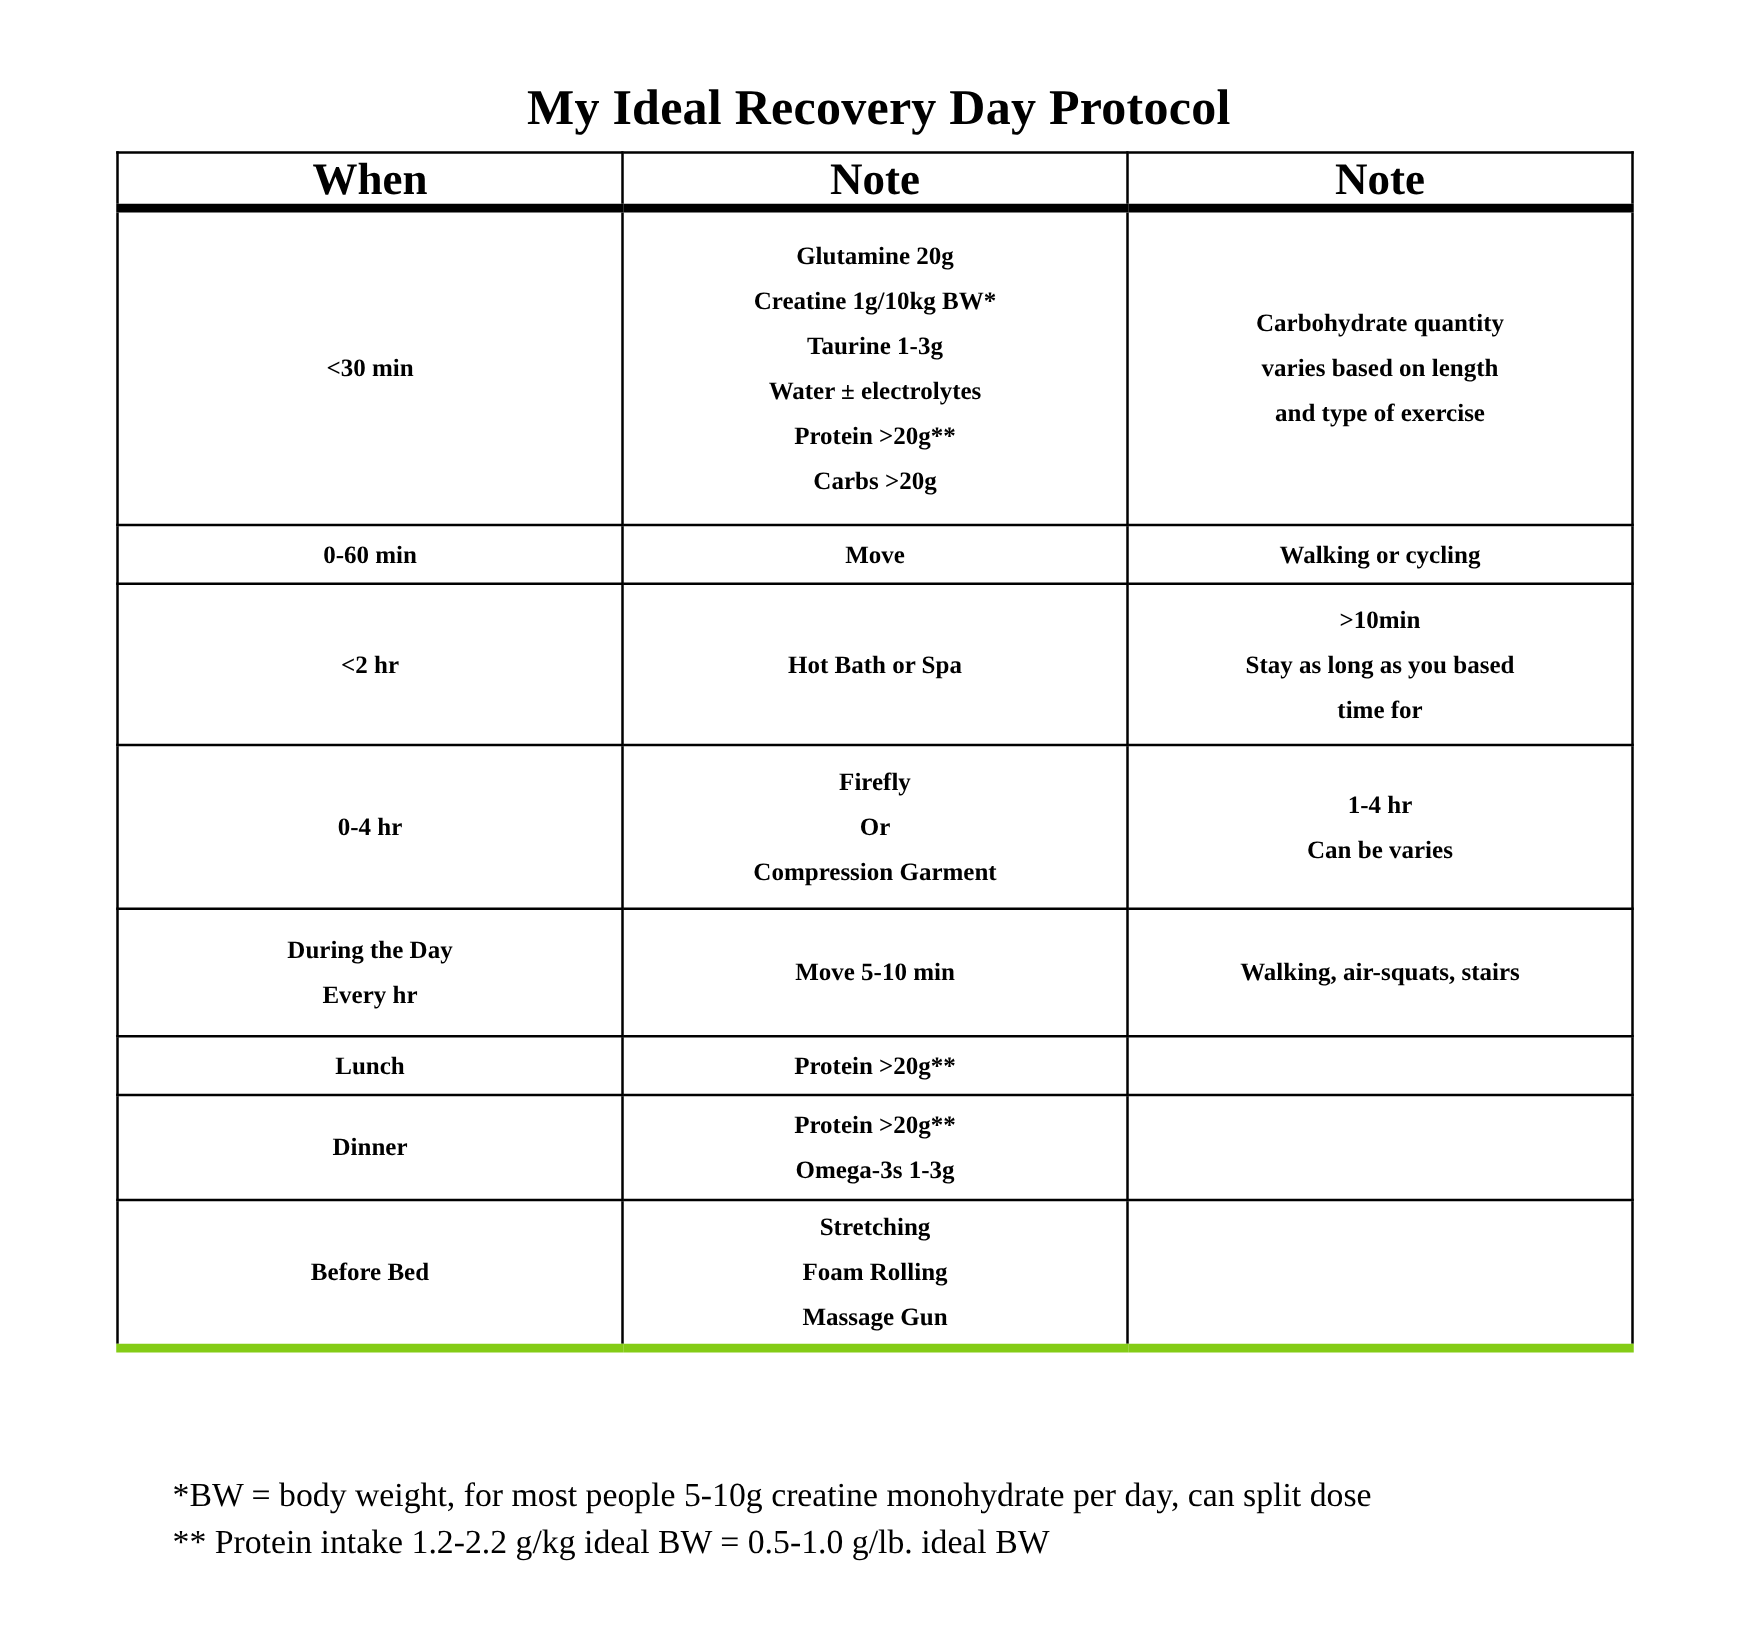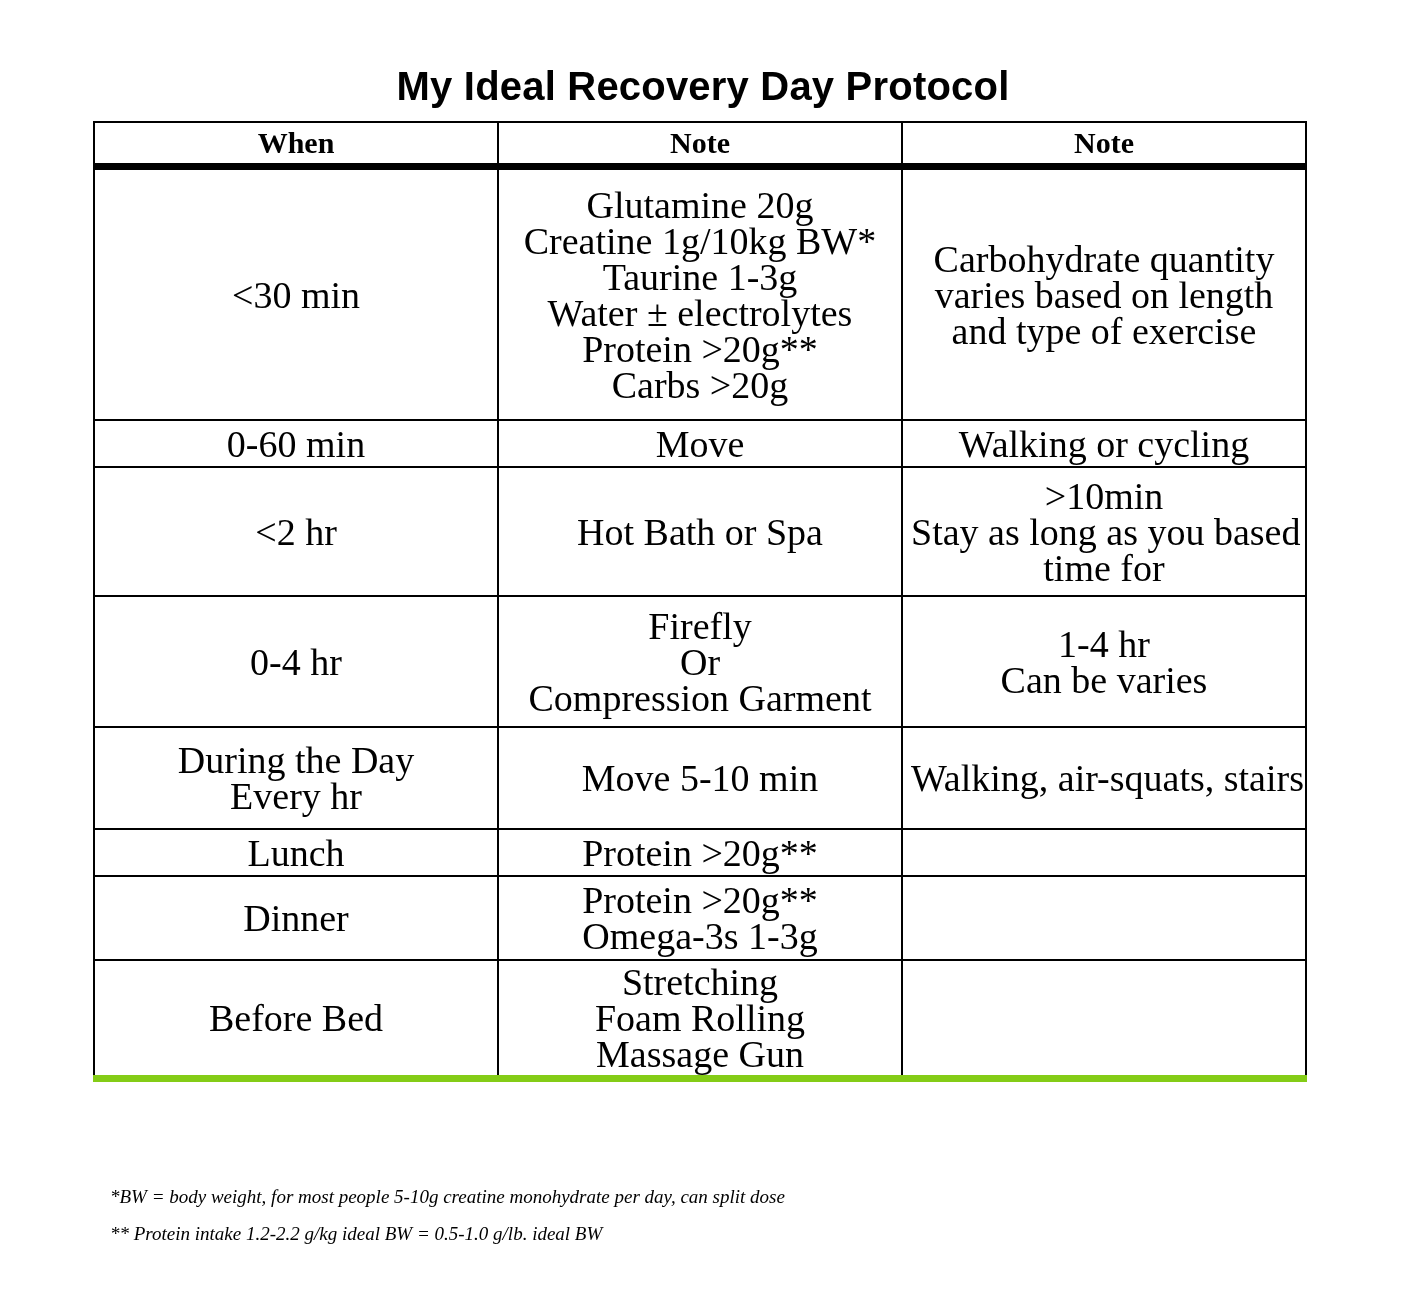--- a/index.html
+++ b/index.html
@@ -21,21 +21,21 @@
     background: #ffffff;
   }
 
   
   .doc-title {
     position: absolute;
     top: 36px;
     left: 0;
     width: 1406px;
     text-align: center;
-    font-family: Liberation Sans, sans-serif;
+    font-family: Liberation Serif, serif;
     font-weight: bold;
     font-size: 40px;
     line-height: 46px;
     letter-spacing: 0.2px;
     white-space: nowrap;
   }
 
   
   .protocol-table {
     position: absolute;
@@ -53,33 +53,33 @@
   .protocol-table td {
     border: 2px solid #000000;
     text-align: center;
     vertical-align: middle;
     padding: 3px 8px;
   }
 
   
   .protocol-table thead th {
     font-weight: bold;
-    font-size: 30px;
+    font-size: 36px;
     line-height: 38px;
     height: 38px;
     border-bottom: 7px solid #000000;
     padding-top: 1px;
     padding-bottom: 1px;
   }
 
   
   .protocol-table tbody td {
-    font-size: 38px;
+    font-size: 20px;
     line-height: 36px;
-    font-weight: normal;
+    font-weight: bold;
   }
   .cell-line { display: block; white-space: nowrap; }
 
   
   .protocol-table tbody tr:last-child td {
     border-bottom: 7px solid #84cc16;
   }
 
   
   .r-1 td { height: 243px; }
@@ -93,24 +93,24 @@
   .r-9 td { height: 107px; }
 
   
   .footnotes {
     position: absolute;
     left: 110px;
     top: 1178px;
     width: 1240px;
   }
   .footnote {
-    font-style: italic;
-    font-size: 19px;
+    font-size: 27px;
     line-height: 37px;
     white-space: nowrap;
+    margin-left: 28px;
   }
 </style>
 </head>
 <body>
 
 <div class="page">
 
   <h1 class="doc-title">My Ideal Recovery Day Protocol</h1>
 
   <table class="protocol-table">

